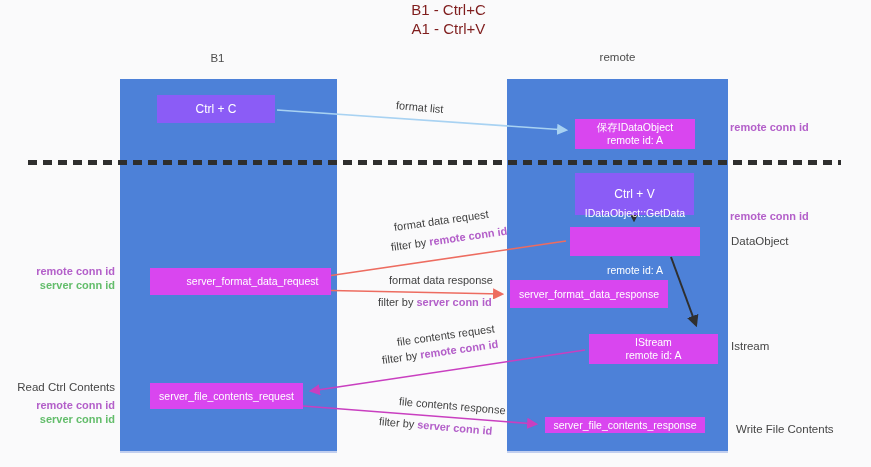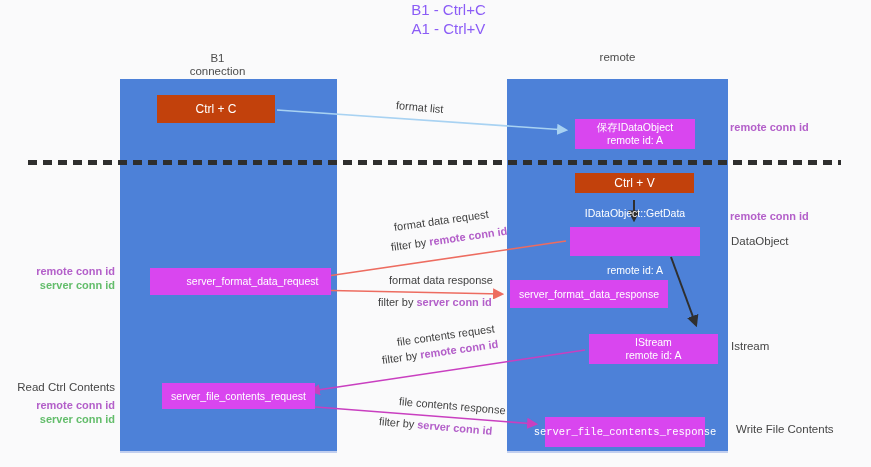--- a/index.html
+++ b/index.html
@@ -6,21 +6,21 @@
   body {
     width:871px; height:467px; position:relative;
     background:#fafafb; overflow:hidden;
     font-family:"Liberation Sans", sans-serif;
     color:#3d3d3d;
   }
   .abs { position:absolute; }
 
   .title {
     left:0; top:6; width:871px; text-align:center;
-    font-size:15px; line-height:19px; color:#8b5cf6; padding-left:26px;
+    font-size:15px; line-height:19px; color:#7f1d1d; padding-left:26px;
     box-sizing:border-box;
   }
 
   .lane-header {
     text-align:center; font-size:11.5px; line-height:13px; color:#4c4c4c;
   }
 
   .lane {
     background:#4d81d8;
     border-bottom:2px solid #c2cfef;
@@ -30,21 +30,21 @@
   .divider {
     background:repeating-linear-gradient(90deg,#2e2e2e 0 9px,transparent 9px 15px);
   }
 
   .node {
     position:absolute; display:flex; flex-direction:column;
     align-items:center; justify-content:center;
     color:#ffffff; text-align:center; white-space:nowrap;
   }
   .node.orange { background:#d946ef; }
-  .node.green  { background:#c2410c; }
+  .node.green  { background:#8b5cf6; }
   .f12 { font-size:12px; }
   .f105 { font-size:10.5px; line-height:13px; }
 
   .alabel { font-size:11px; color:#3f3f3f; white-space:nowrap; }
   .rot-neg { transform:rotate(-8deg); transform-origin:left center; }
   .rot-pos { transform:rotate(5deg);  transform-origin:left center; }
 
   .key-purple { color:#b35fc9; font-weight:bold; display:inline-block; margin-left:3px; }
   .side-purple { color:#b35fc9; font-weight:bold; font-size:11px; white-space:nowrap; }
   .side-green  { color:#63bd6b; font-weight:bold; font-size:11px; white-space:nowrap; }
@@ -57,21 +57,20 @@
 </head>
 <body>
 
 <div class="abs title">
   <div>B1 - Ctrl+C</div>
   <div>A1 - Ctrl+V</div>
 </div>
 
 <div class="abs lane-header" style="left:110px; top:52px; width:215px;">
   <div>B1</div>
-  <div>connection</div>
 </div>
 <div class="abs lane-header" style="left:507px; top:51px; width:221px;">
   <div>remote</div>
 </div>
 
 <div class="abs lane" style="left:120px; top:79px; width:217px; height:374px;"></div>
 <div class="abs lane" style="left:507px; top:79px; width:221px; height:374px;"></div>
 
 <div class="abs divider" style="left:28px; top:160px; width:813px; height:5px;"></div>
 
@@ -101,21 +100,21 @@
 
 <div class="node green f12" style="left:157px; top:95px; width:118px; height:28px;">
   <span>Ctrl + C</span>
 </div>
 
 <div class="node orange f105" style="left:575px; top:119px; width:120px; height:30px;">
   <span>保存IDataObject</span>
   <span>remote id: A</span>
 </div>
 
-<div class="node green f12" style="left:575px; top:173px; width:119px; height:20px;">
+<div class="node green f12" style="left:575px; top:173px; width:119px; height:42px;">
   <span>Ctrl + V</span>
 </div>
 
 <div class="node orange f105" style="left:570px; top:227px; width:130px; height:29px;gap:44px;">
   <span>IDataObject::GetData</span>
   <span>remote id: A</span>
 </div>
 
 <div class="node orange f105" style="left:150px; top:268px; width:157px; height:27px;padding-left:24px;">
   <span>server_format_data_request</span>
@@ -123,25 +122,25 @@
 
 <div class="node orange f105" style="left:510px; top:280px; width:158px; height:28px;">
   <span>server_format_data_response</span>
 </div>
 
 <div class="node orange f105" style="left:589px; top:334px; width:129px; height:30px;">
   <span>IStream</span>
   <span>remote id: A</span>
 </div>
 
-<div class="node orange f105" style="left:162px; top:383px; width:153px; height:26px;">
+<div class="node orange f105" style="left:150px; top:383px; width:153px; height:26px;">
   <span>server_file_contents_request</span>
 </div>
 
-<div class="node orange f105" style="left:545px; top:417px; width:160px; height:30px;font-family:Liberation Mono, monospace;">
+<div class="node orange f105" style="left:545px; top:417px; width:160px; height:16px;">
   <span>server_file_contents_response</span>
 </div>
 
 <div class="abs alabel rot-pos" style="left:396px; top:99px;">format list</div>
 
 <div class="abs alabel rot-neg" style="left:394px; top:221px;">format data request</div>
 <div class="abs alabel rot-neg" style="left:391px; top:241px;">
   <span>filter by</span><span class="key-purple">remote conn id</span>
 </div>
 

